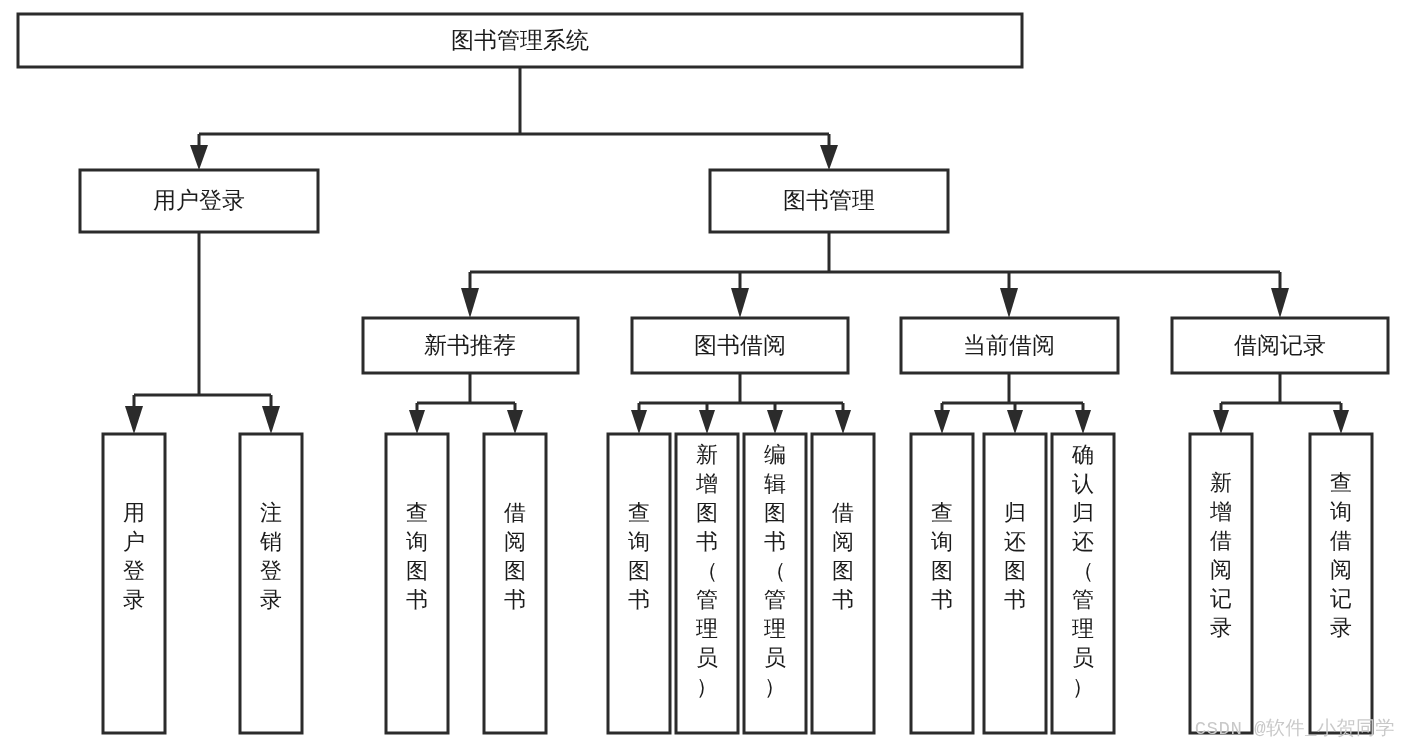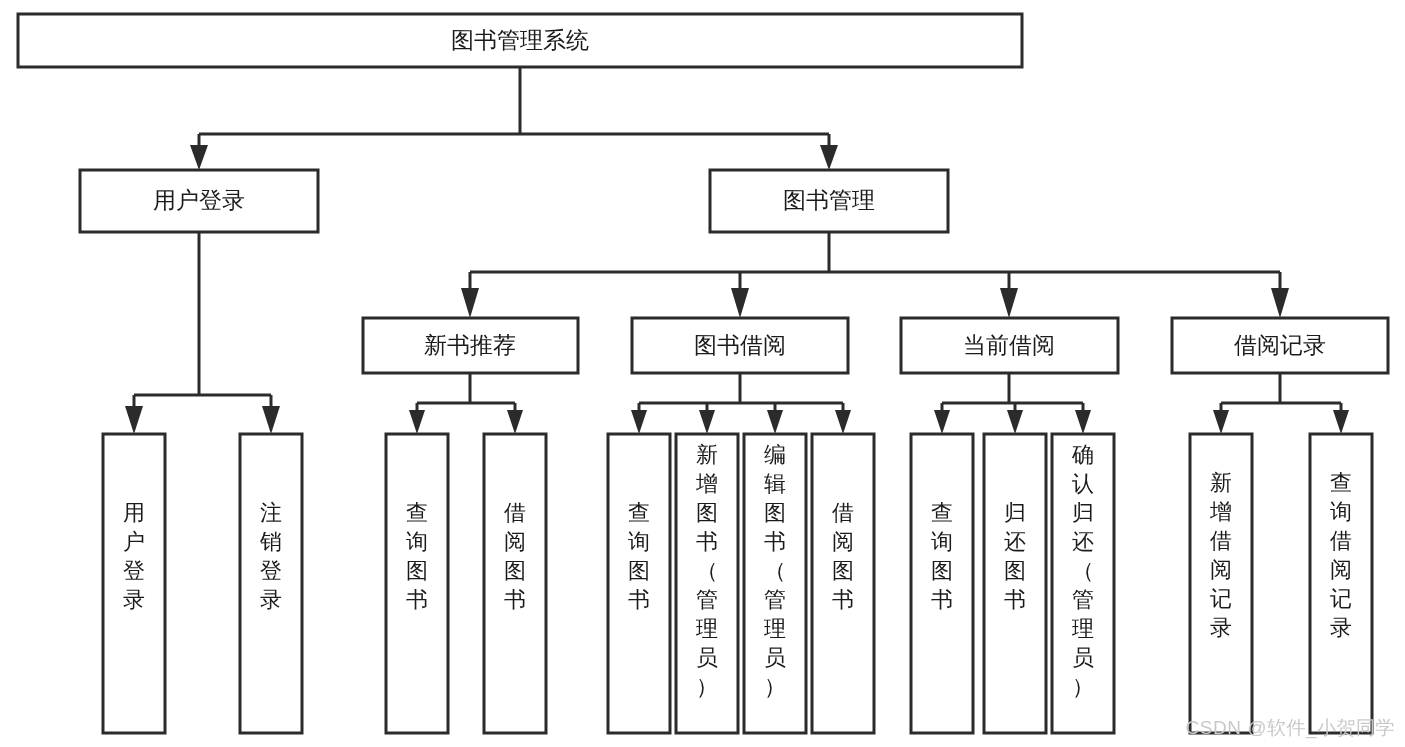--- a/index.html
+++ b/index.html
@@ -50,21 +50,21 @@
     stroke-linecap: butt;
   }
   .arrow-head {
     fill: #2b2b2b;
     stroke: none;
   }
   .watermark {
     position: absolute;
     right: 10px;
     bottom: 6px;
-    font-family: Liberation Sans, sans-serif;
+    font-family: Liberation Mono, monospace;
     font-size: 19px;
     color: #c9c9c9;
     white-space: nowrap;
     letter-spacing: 0.5px;
   }
 </style>
 </head>
 <body>
 
 <div id="diagram-root">

